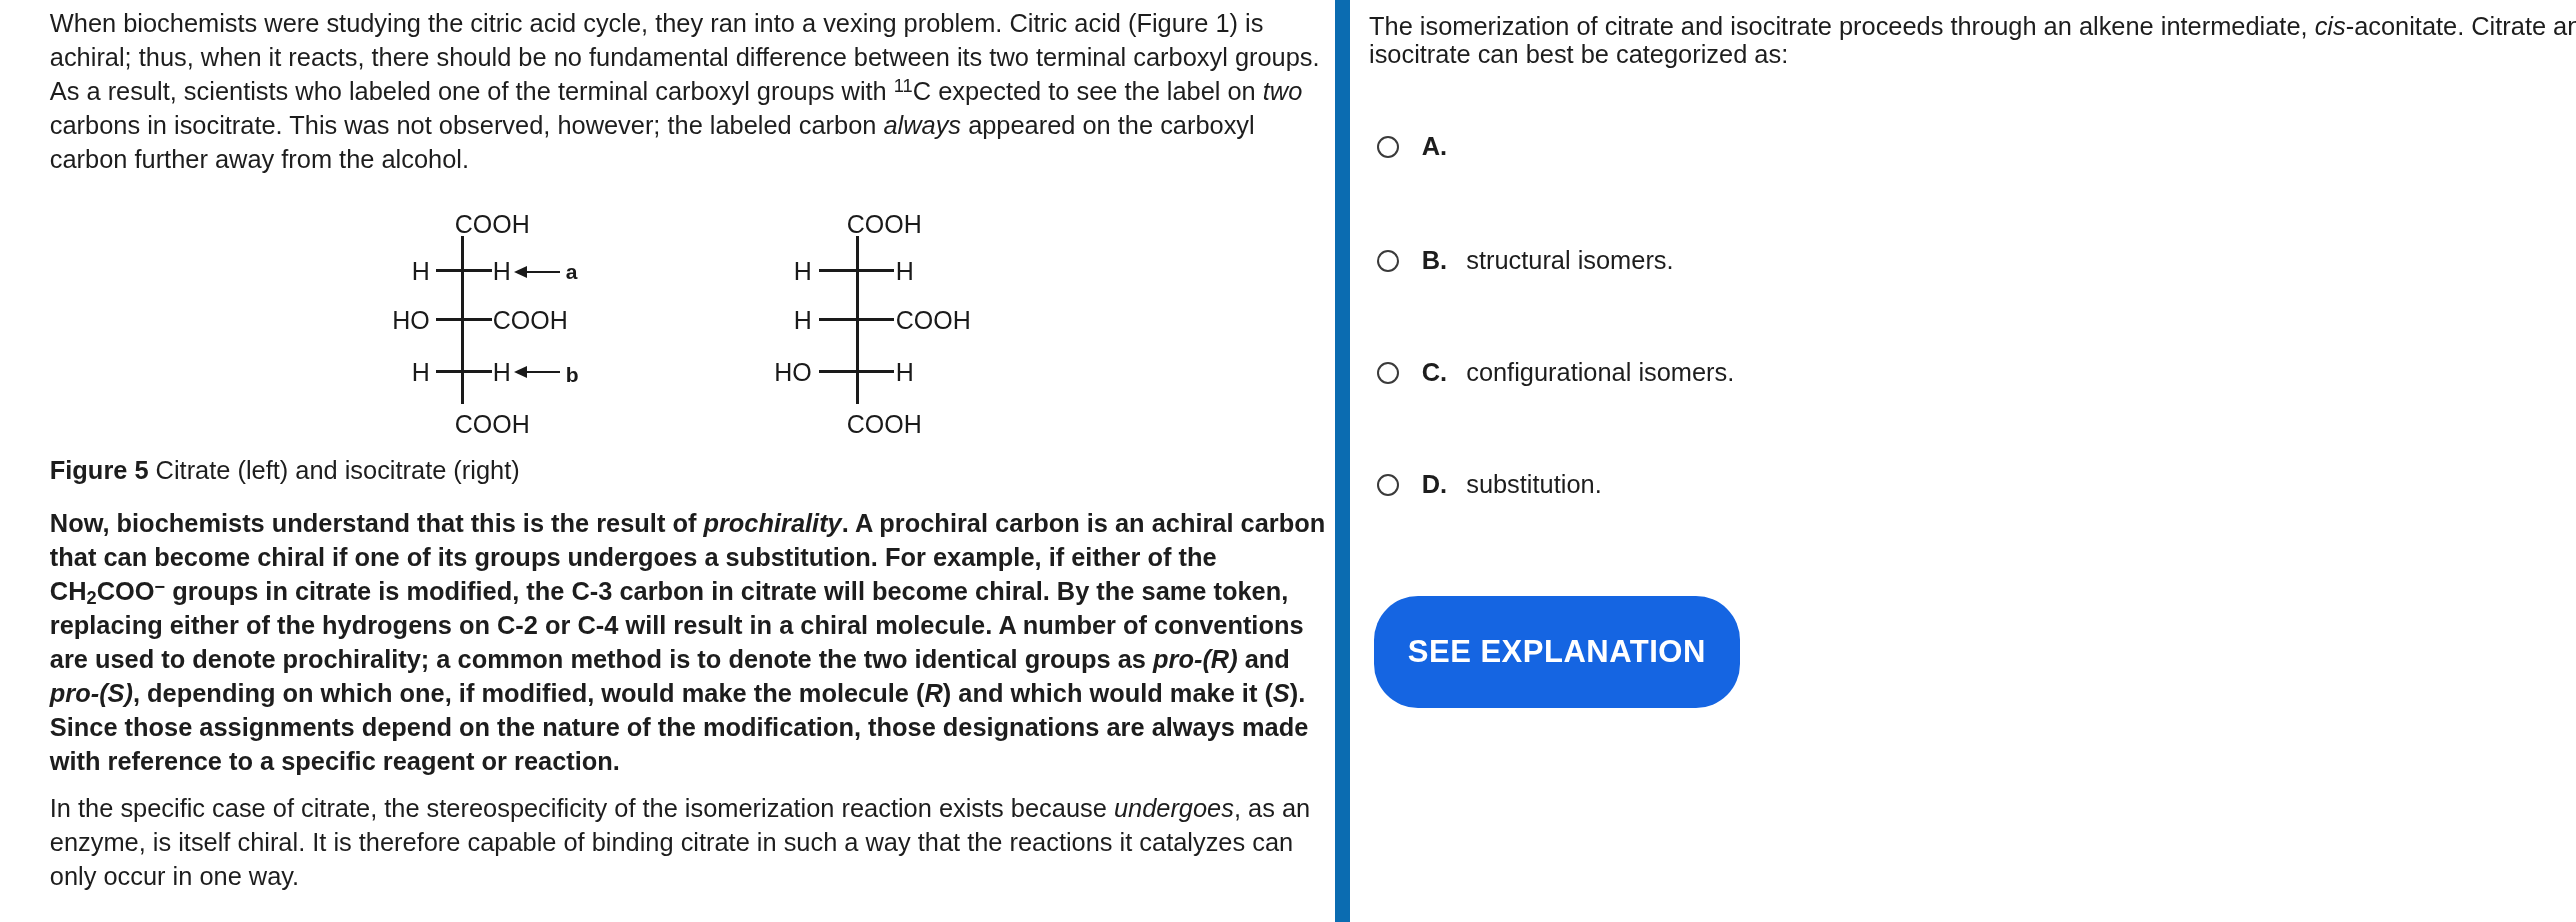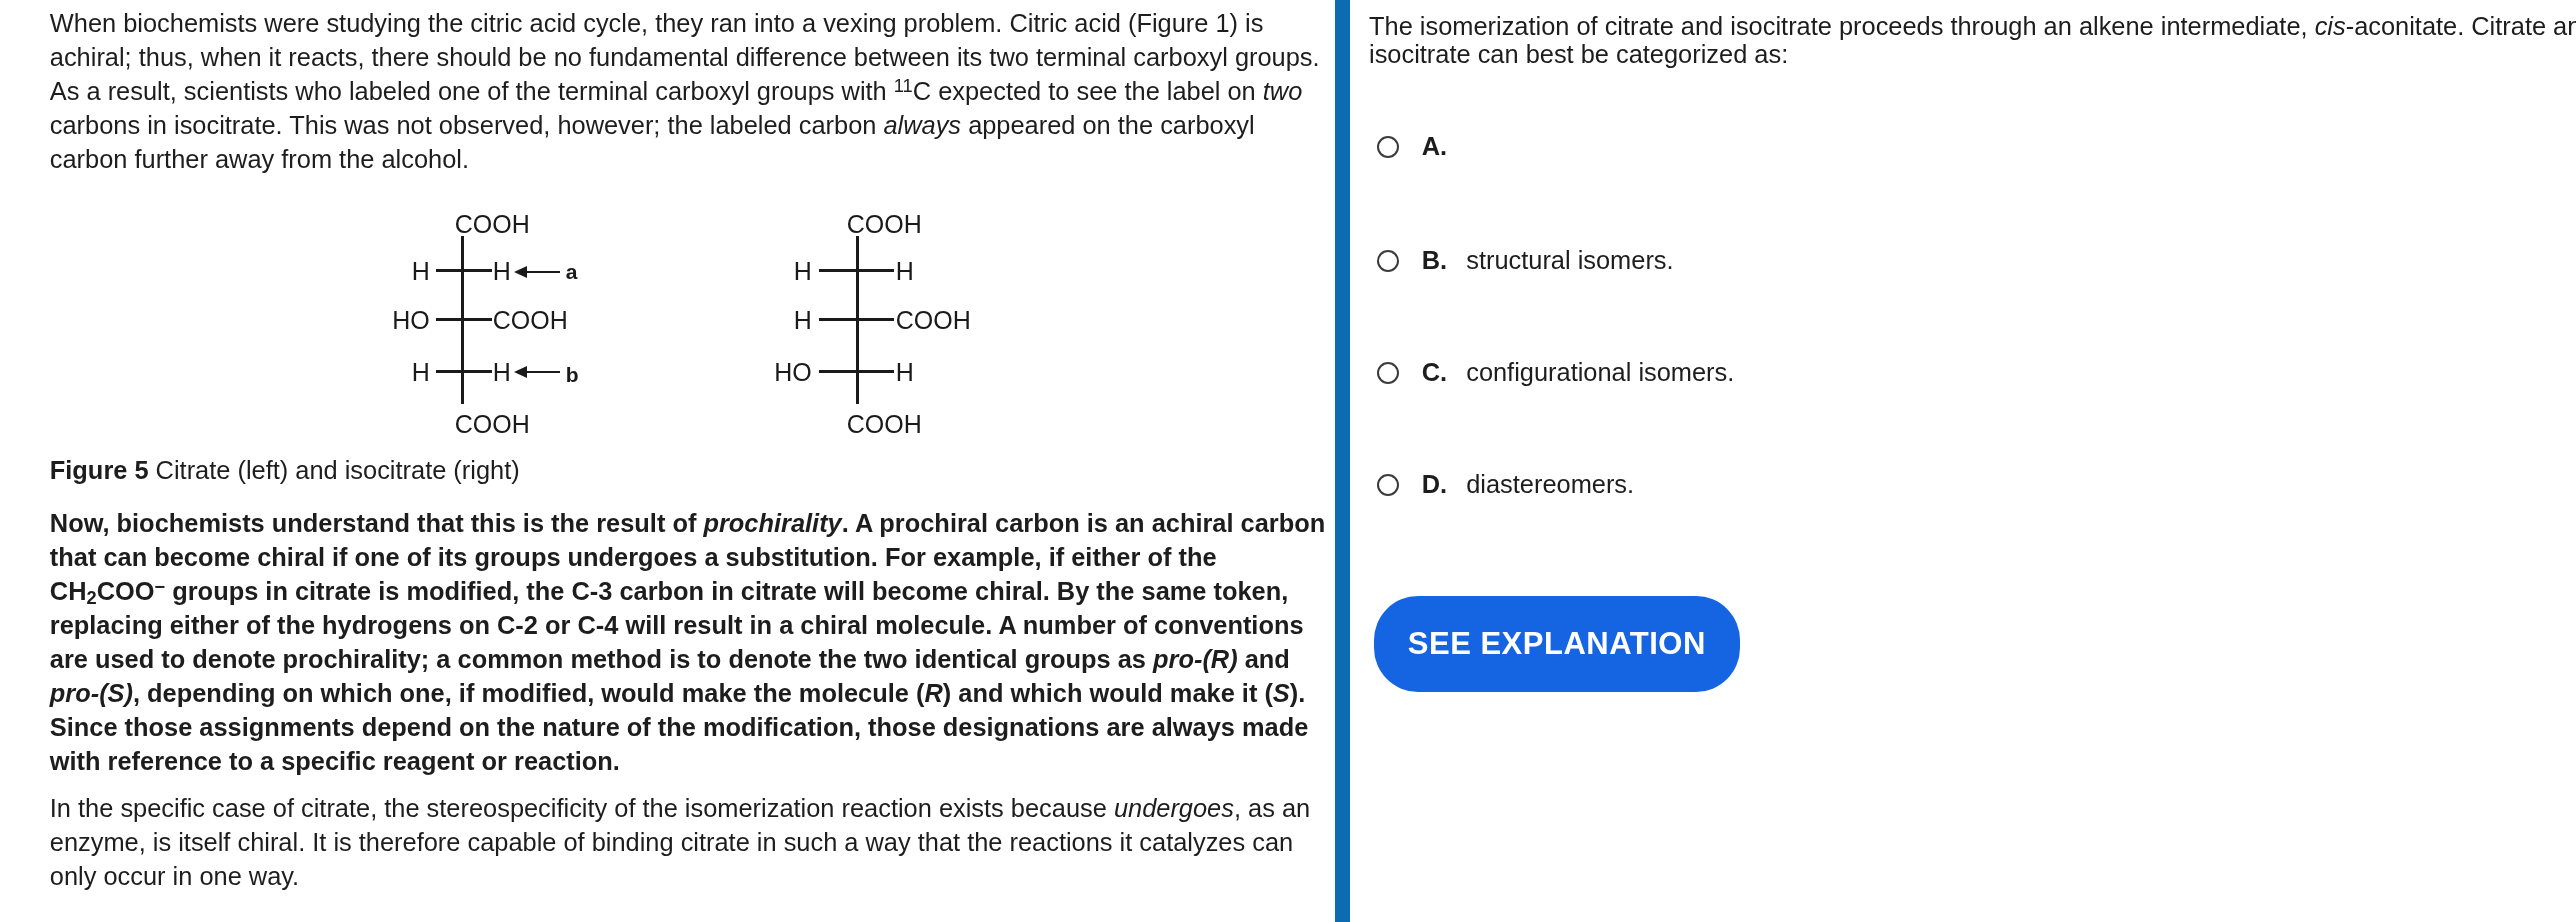--- a/index.html
+++ b/index.html
@@ -39,21 +39,21 @@
   .divider { position:absolute; left:1291px; top:0; width:15.3px; height:923px; background:var(--divider,#0b6cb1); }
 
   
   .right-panel { position:absolute; left:1325px; top:0; width:1247px; height:923px; }
   .question { position:absolute; left:0; top:11.5px; width:1245px; font-size:25.4px; line-height:28px; }
   .option { position:absolute; left:0; display:flex; align-items:center; height:35px; cursor:pointer; }
   .radio { width:22px; height:22px; box-sizing:border-box; margin-left:7.7px; flex:0 0 auto;
     border:2.4px solid var(--radio,#3a3a3a); border-radius:50%; background:#fff; }
   .olet { font-weight:700; font-size:25.4px; margin-left:23px; min-width:32px; }
   .otext { font-size:25.4px; margin-left:12.5px; white-space:nowrap; }
-  .see-btn { position:absolute; left:4.8px; top:596px; width:366px; height:96px;
+  .see-btn { position:absolute; left:4.8px; top:596px; width:366px; height:112px;
     border:none; border-radius:44px; background:var(--button,#1565e2);
     color:#ffffff; font-weight:700; font-size:31px; letter-spacing:0.5px;
     font-family:"Liberation Sans", sans-serif; cursor:pointer; }
 </style>
 </head>
 <body>
 
 <div class="page" style="--divider: #0b6cb1; --button: #1565e2; --text: #1d1d1d; --ink: #1a1a1a; --radio: #3a3a3a;">
 
   <div class="left-panel">
@@ -126,19 +126,19 @@
 
     <div class="option" style="top:355px;">
       <span class="radio"></span>
       <span class="olet">C.</span>
       <span class="otext"><i></i><span>configurational isomers.</span></span>
     </div>
 
     <div class="option" style="top:467px;">
       <span class="radio"></span>
       <span class="olet">D.</span>
-      <span class="otext"><i></i><span>diastereomers.</span></span>
+      <span class="otext"><i></i><span>substitution.</span></span>
     </div>
 
     <button class="see-btn">SEE EXPLANATION</button>
   </div>
 </div>
 
 
 </body></html>

